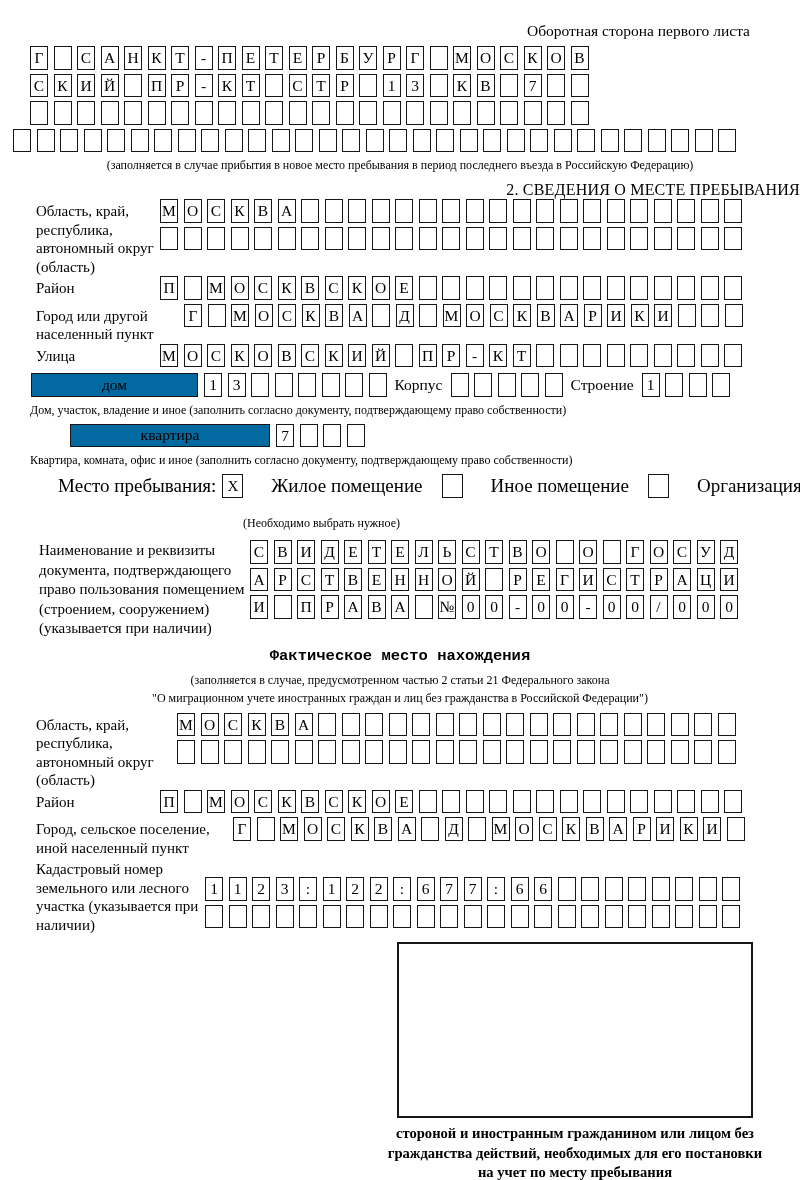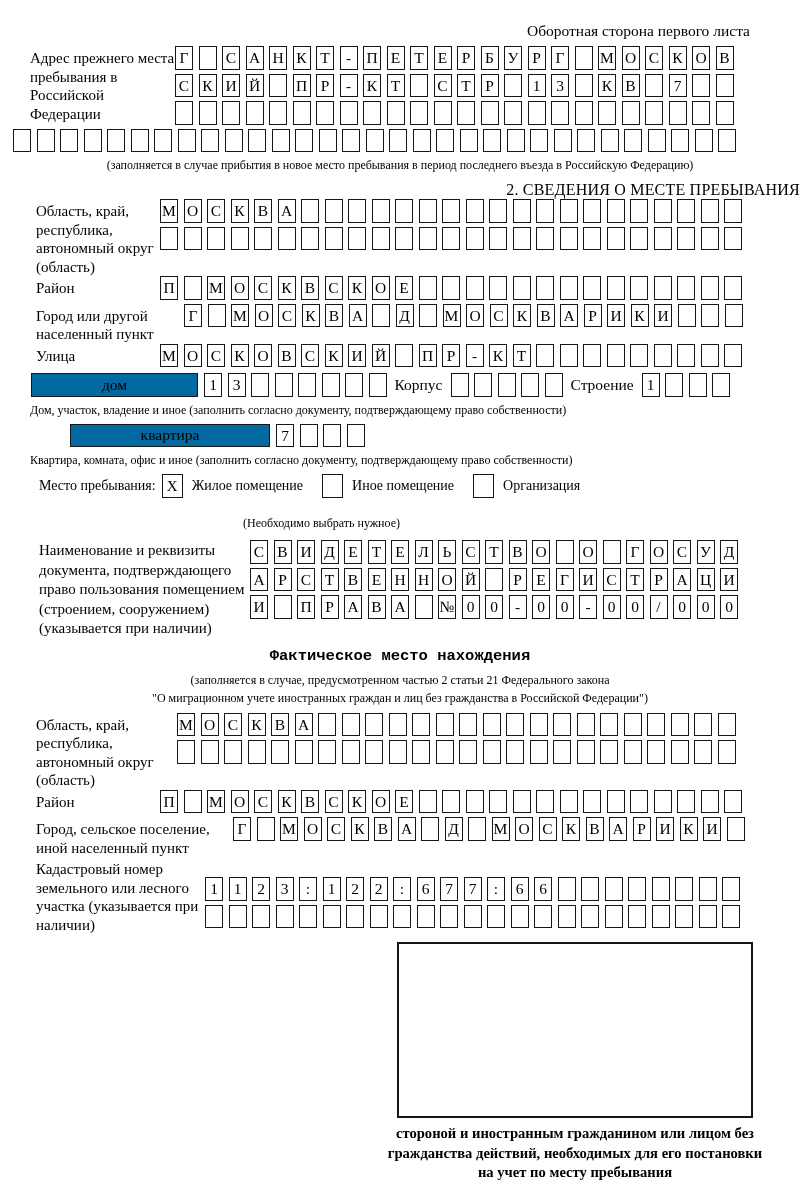--- a/index.html
+++ b/index.html
@@ -22,21 +22,21 @@
     flex:none;height:21.5px;border:1.6px solid #161616;
     display:flex;align-items:center;justify-content:center;font-size:15.5px;background:#0369a1;text-align:center;
   }
   .caption{font-size:12px;line-height:18px;}
   .caption.center{text-align:center;}
   .sec-title{font-weight:normal;text-align:right;font-size:16px;margin:7px 0 0 0;letter-spacing:.2px;}
   .sub-title{font-weight:bold;text-align:center;font-size:15.5px;margin:8px 0 6px 0;font-family:Liberation Mono, monospace;}
   .inline-lab{font-size:15.5px;padding:0 2px;white-space:nowrap;}
   .chk{flex:none;width:19px;height:22px;border:1.6px solid #161616;display:flex;align-items:center;justify-content:center;font-size:15px;}
   .opt{display:flex;align-items:center;gap:9px;margin-right:13px;}
-  .opt-label{font-size:14px;white-space:nowrap;}
+  .opt-label{font-size:19px;white-space:nowrap;margin-left:19px;}
   .stamp-wrap{margin:8px 0 0 360px;width:430px;}
   .stamp-box{width:352px;height:172px;border:2px solid #161616;margin:0 auto;background:#fff;}
   .stamp-caption{margin-top:6px;text-align:center;font-weight:bold;font-size:14.6px;line-height:19.5px;}
   
   .ml13{margin-left:13px;}.ml30{margin-left:30px;}.ml31{margin-left:31px;}.ml34{margin-left:34px;padding-left:36px;}
   .ml36{margin-left:36px;}.ml39{margin-left:39px;}
   .lw145{width:145px;}.lw124{width:124px;}.lw148{width:148px;}.lw211{width:211px;}
   .lw141{width:141px;}.lw197{width:197px;}.lw169{width:169px;}
   .mt2{margin-top:2px;}.mt6{margin-top:6px;}
   .mb4{margin-bottom:4px;}.mb6{margin-bottom:6px;}
@@ -45,21 +45,20 @@
   .note-choose{margin:16px 0 6px 243px;}
   .doc-rows{padding-top:2px;}
   .cad-rows{padding-top:20px;}
 </style>
 </head>
 <body>
 
 <div class="header-note">Оборотная сторона первого листа</div>
 
 <div class="field ml30 mt6">
-  <div class="flabel lw145">Адрес прежнего места пребывания в Российской Федерации</div>
   <div class="rows">
     <div class="row">
         <span class="cell">Г</span>
         <span class="cell"></span>
         <span class="cell">С</span>
         <span class="cell">А</span>
         <span class="cell">Н</span>
         <span class="cell">К</span>
         <span class="cell">Т</span>
         <span class="cell">-</span>

